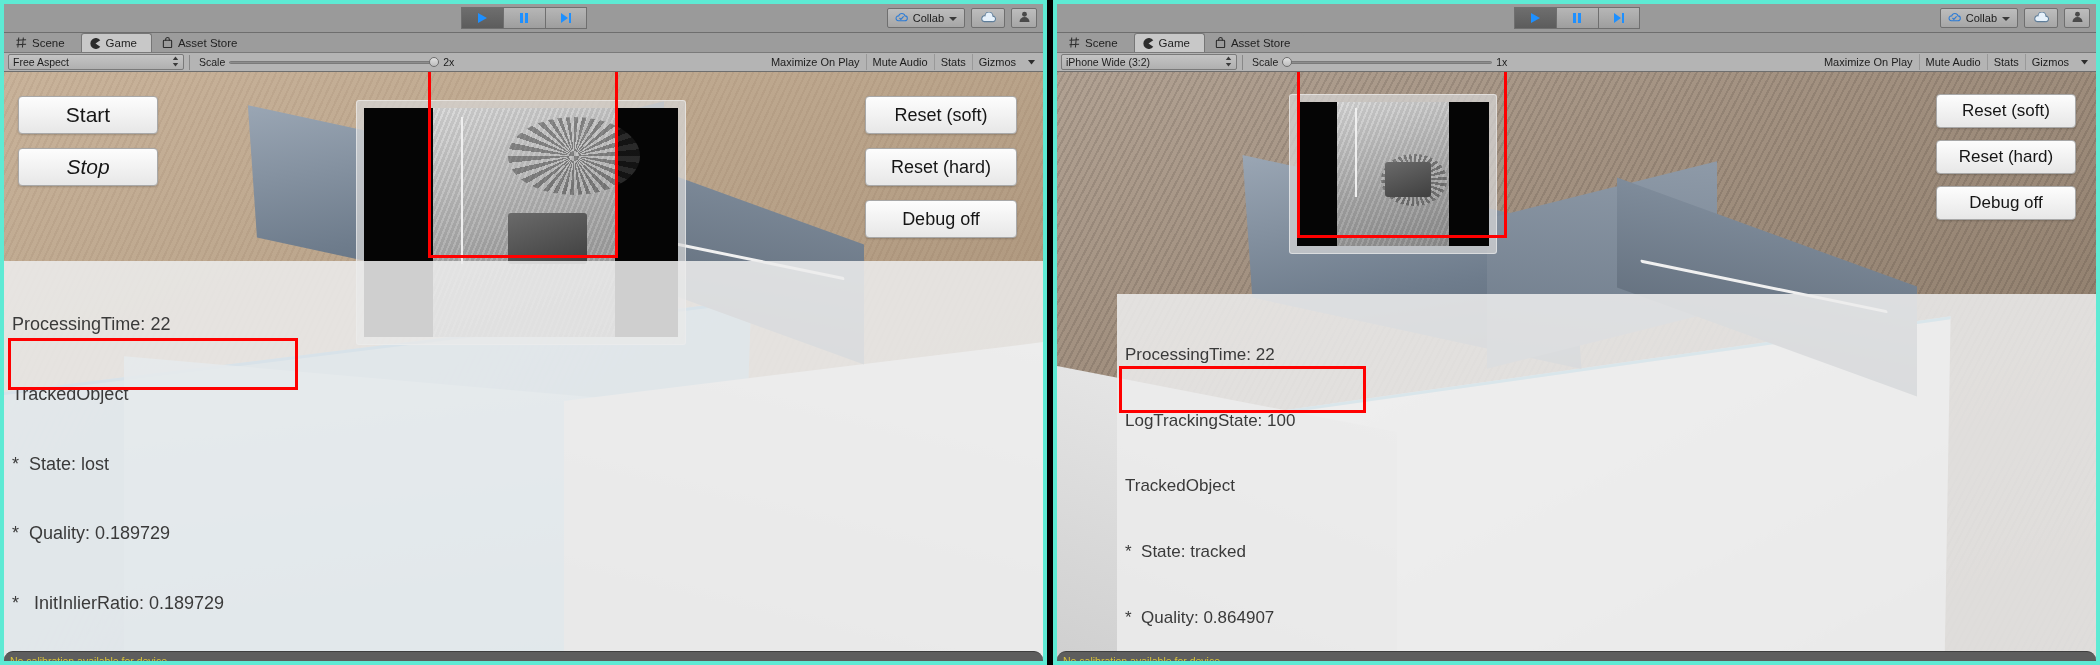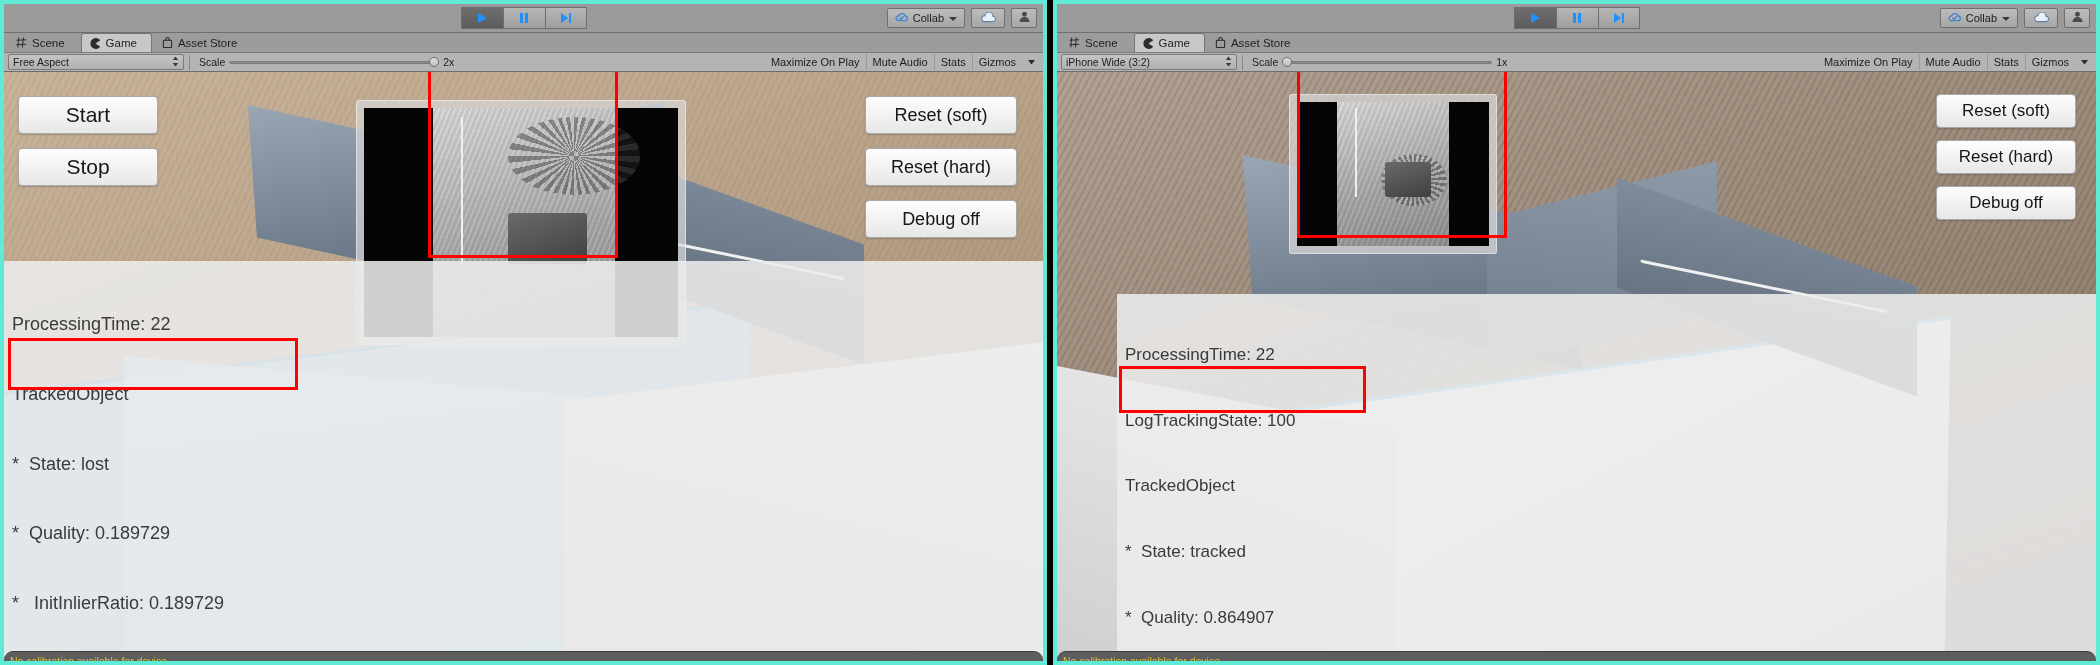--- a/index.html
+++ b/index.html
@@ -514,21 +514,21 @@
           <div class="blackbar" style="left:0; width:22%;"></div>
           <div class="blackbar" style="right:0; width:20%;"></div>
           <div class="cam-vline" style="left:31%; top:4%; height:64%;"></div>
           <div class="cam-texture" style="left:46%; top:4%; width:42%; height:34%;"></div>
           <div class="cam-car" style="left:46%; top:46%; width:25%; height:22%;"></div>
         </div>
       </div>
       <div class="red-rect" style="left:424px; top:-10px; width:190px; height:196px;"></div>
 
       <div class="gbtn" style="left:14px; top:24px; width:140px; height:38px; font-size:21px;">Start</div>
-      <div class="gbtn" style="left:14px; top:76px; width:140px; height:38px; font-size:21px;">Stop</div>
+      <div class="gbtn" style="left:14px; top:76px; width:140px; height:38px; font-size:21px;font-style:italic;">Stop</div>
 
       <div class="gbtn" style="right:26px; top:24px; width:152px; height:38px; font-size:18px;">Reset (soft)</div>
       <div class="gbtn" style="right:26px; top:76px; width:152px; height:38px; font-size:18px;">Reset (hard)</div>
       <div class="gbtn" style="right:26px; top:128px; width:152px; height:38px; font-size:18px;">Debug off</div>
 
       <div class="dbg" style="left:0; top:189px; right:0; bottom:0; font-size:18px;">
         <span class="ln">ProcessingTime: 22</span>
         <span class="ln">TrackedObject</span>
         <span class="ln">*  State: lost</span>
         <span class="ln">*  Quality: 0.189729</span>

